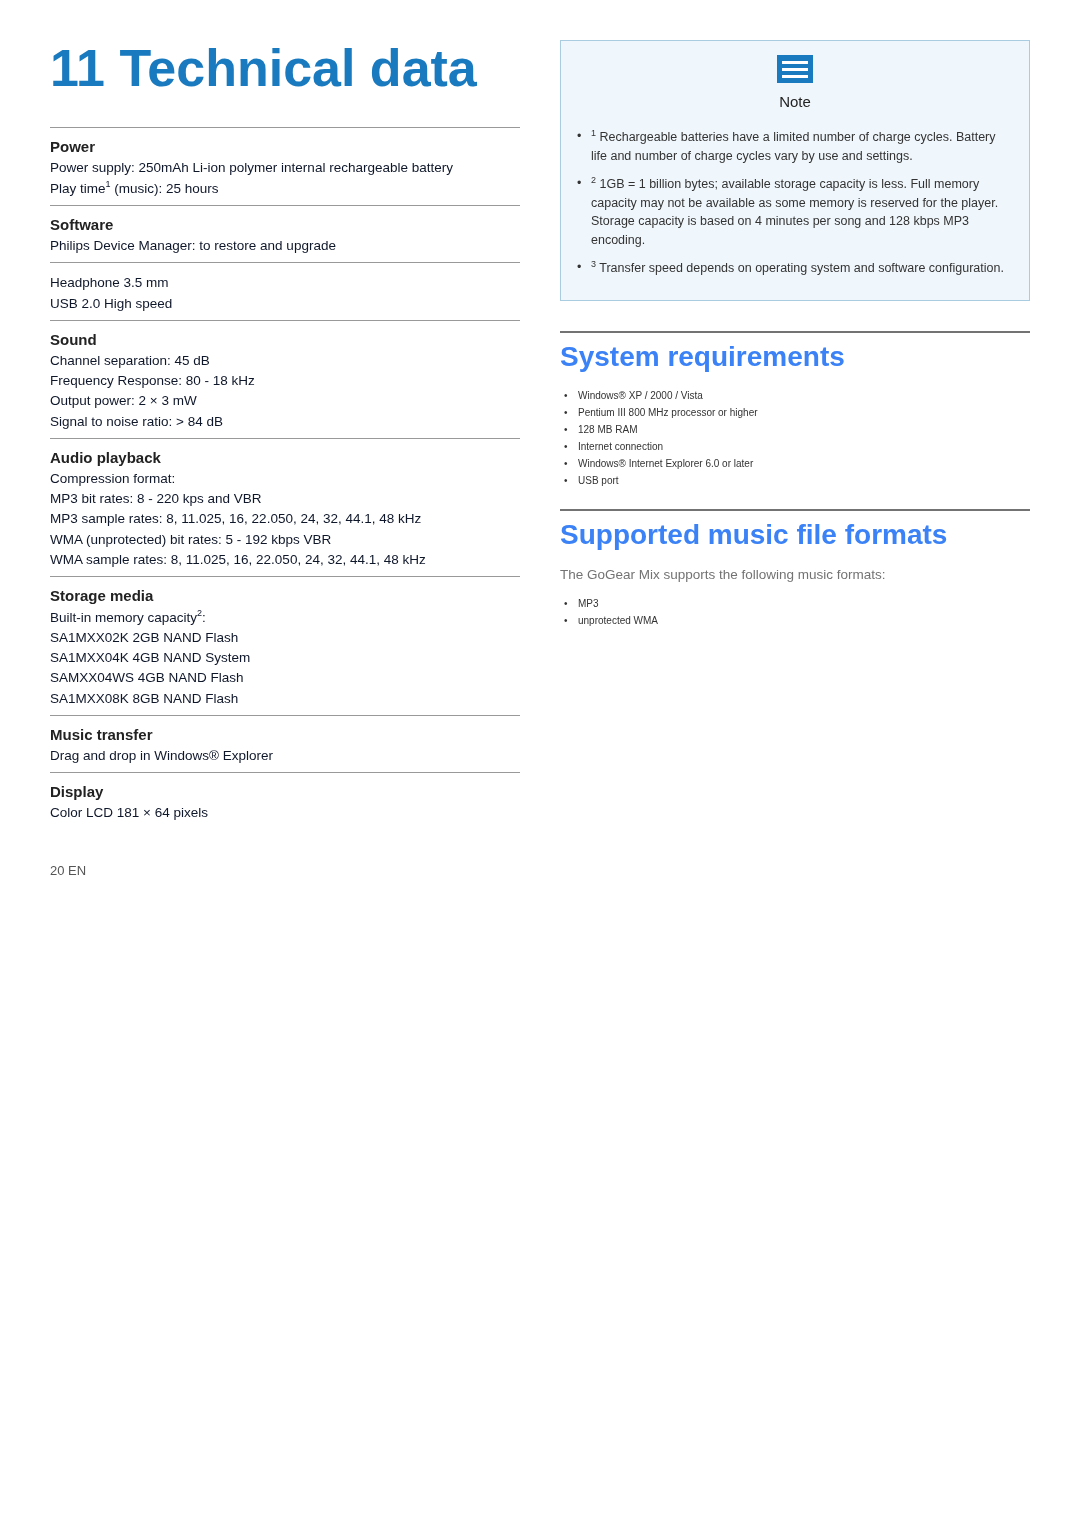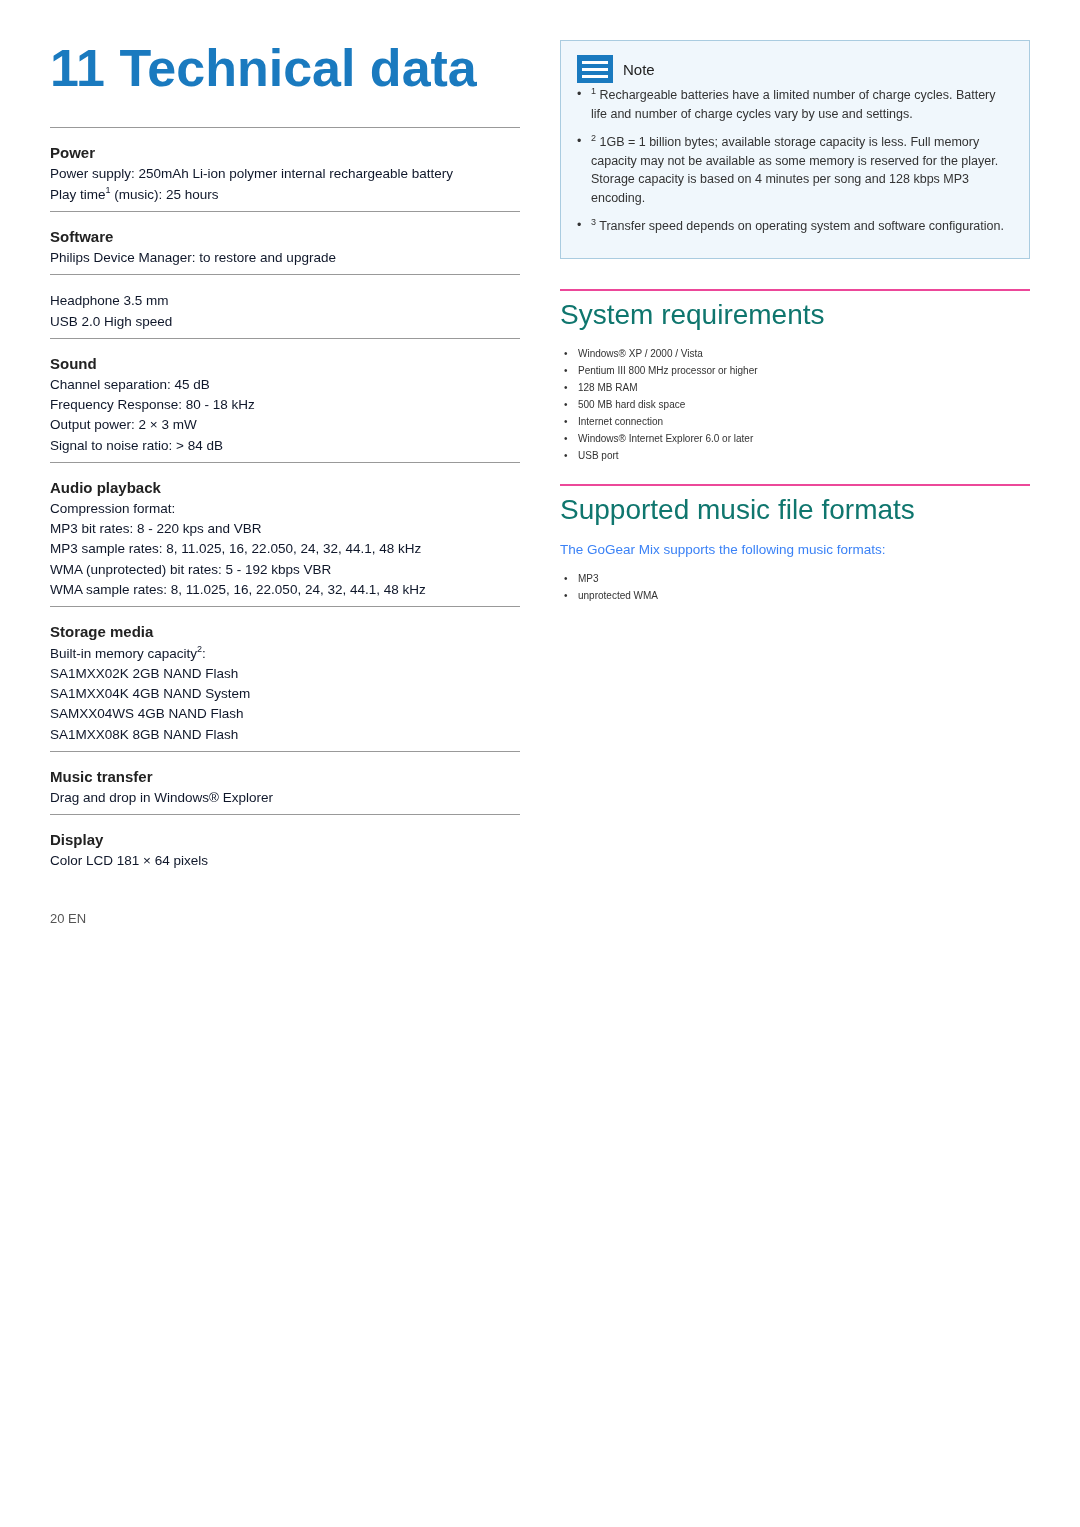--- a/index.html
+++ b/index.html
@@ -37,21 +37,21 @@
     h1.page-title {
       font-size: 52px;
       font-weight: bold;
       color: #1a7abf;
       margin-bottom: 30px;
       line-height: 1.1;
     }
 
     .section {
       border-top: 1px solid #999;
-      padding-top: 16px;
+      padding-top: 10px;
       margin-bottom: 4px;
     }
 
     .section-title {
       font-size: 15px;
       font-weight: bold;
       color: #222;
       margin-bottom: 3px;
     }
 
@@ -67,21 +67,22 @@
       border: 1px solid #aacce0;
       background: #f0f7fc;
       padding: 14px 16px;
       margin-bottom: 30px;
     }
 
     .note-header {
       display: flex;
       align-items: center;
       gap: 10px;
-      margin-bottom: 2px;
+      margin-bottom: 17px;
+      flex-direction: column;
     }
 
     .note-icon {
       width: 36px;
       height: 28px;
       background: #1a7abf;
       display: flex;
       flex-direction: column;
       justify-content: center;
       align-items: center;
@@ -119,23 +120,23 @@
     .note-list li::before {
       content: "•";
       position: absolute;
       left: 0;
       top: 0;
     }
 
     
     .section-heading-blue {
       font-size: 28px;
-      font-weight: normal;
-      color: #0f766e;
-      border-top: 2px solid #ec4899;
+      font-weight: bold;
+      color: #3b82f6;
+      border-top: 2px solid #737373;
       padding-top: 8px;
       margin-bottom: 14px;
       margin-top: 20px;
     }
 
     .bullet-list {
       list-style: none;
       padding: 0;
       margin-bottom: 20px;
     }
@@ -155,21 +156,21 @@
       top: 0;
     }
 
     
     .formats-section {
       margin-top: 10px;
     }
 
     .formats-description {
       font-size: 13.5px;
-      color: #3b82f6;
+      color: #737373;
       margin-bottom: 10px;
       line-height: 1.5;
     }
 
     
     .page-footer {
       margin-top: 40px;
       font-size: 13px;
       color: #555;
     }
@@ -270,21 +271,20 @@
           <li><sup>3</sup> Transfer speed depends on operating system and software configuration.</li>
         </ul>
     </div>
 
     <div>
       <h2 class="section-heading-blue">System requirements</h2>
       <ul class="bullet-list" id="sysreq-list">
           <li>Windows® XP / 2000 / Vista</li>
           <li>Pentium III 800 MHz processor or higher</li>
           <li>128 MB RAM</li>
-          <li>500 MB hard disk space</li>
           <li>Internet connection</li>
           <li>Windows® Internet Explorer 6.0 or later</li>
           <li>USB port</li>
         </ul>
     </div>
 
     <div class="formats-section">
       <h2 class="section-heading-blue">Supported music file formats</h2>
       <p class="formats-description">The GoGear Mix supports the following music formats:</p>
       <ul class="bullet-list" id="formats-list">

